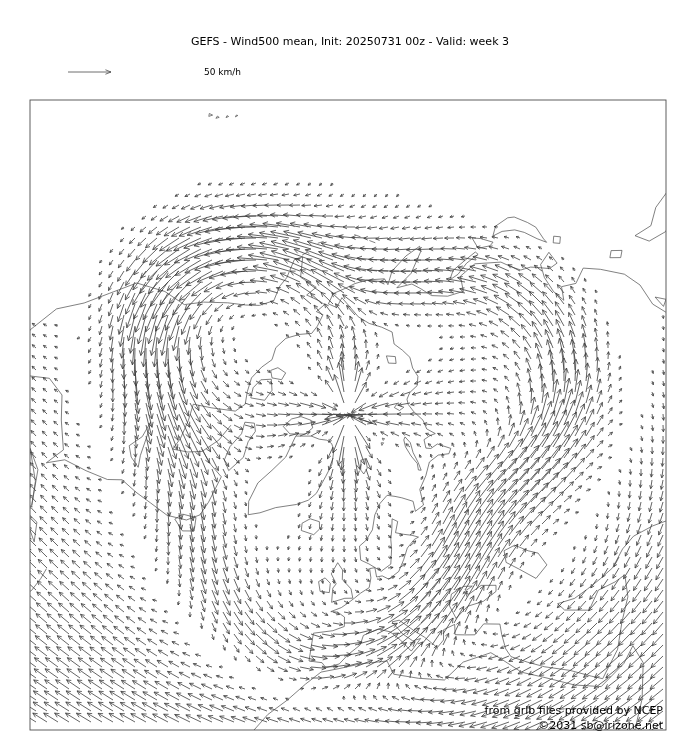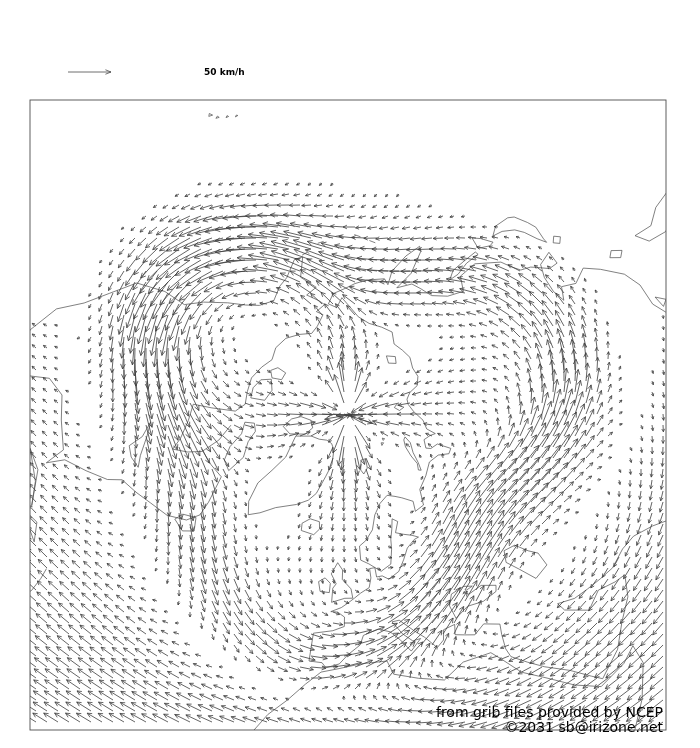--- a/index.html
+++ b/index.html
@@ -1,29 +1,30 @@
 <!DOCTYPE html>
 <html><head>
 <meta charset="utf-8">
 <style>
   html,body{margin:0;padding:0;background:#ffffff;}
   body{width:700px;height:748px;font-family:"DejaVu Sans",sans-serif;color:#000;}
   .page{position:relative;width:700px;height:748px;background:#fff;overflow:hidden;}
   .title{position:absolute;top:35px;left:0;width:100%;text-align:center;font-size:11px;letter-spacing:0;color:#000;}
   #legend-arrow{position:absolute;left:66px;top:64px;}
-  .legend-label{position:absolute;left:204px;top:67px;font-size:9px;color:#000;font-weight:bold;}
+  .legend-label{position:absolute;left:204px;top:67px;font-size:9px;color:#000;}
   #map-svg{position:absolute;left:0;top:0;}
-  .credit{position:absolute;right:37px;text-align:right;font-size:14px;color:#000;background:transparent;}
+  .credit{position:absolute;right:37px;text-align:right;font-size:11px;color:#000;background:transparent;}
   .credit1{top:704px;}
   .credit2{top:719px;}
 </style>
 </head>
 <body>
 
 <div class="page">
+  <div class="title">GEFS - Wind500 mean, Init: 20250731 00z - Valid: week 3</div>
   <svg id="legend-arrow" width="60" height="16">
       <path d="M2 8L45 8M39.42801218654094 10.225522816477897L45 8L39.42801218654094 5.774477183522103" fill="none" stroke="#4a4a4a" stroke-width="0.8"></path>
     </svg>
   <div class="legend-label">50 km/h</div>
   <svg id="map-svg" width="700" height="748">
       <defs>
         <clipPath id="mapclip">
           <rect x="30" y="100" width="636" height="630"></rect>
         </clipPath>
       </defs>

